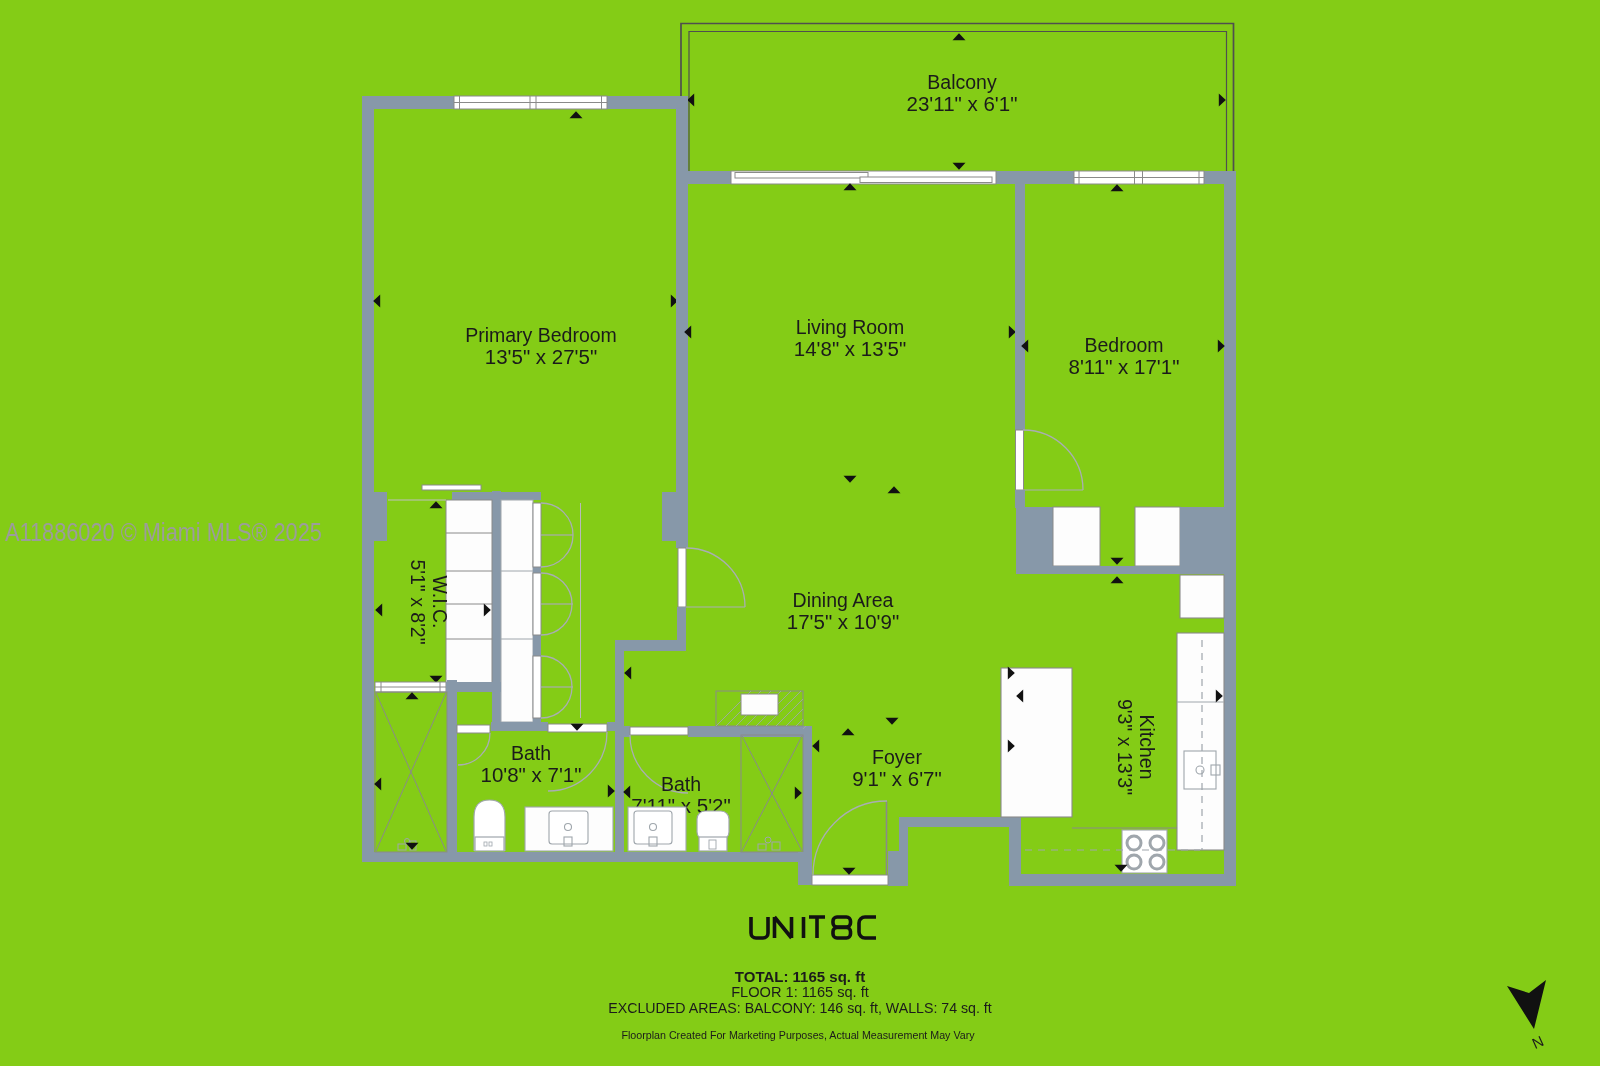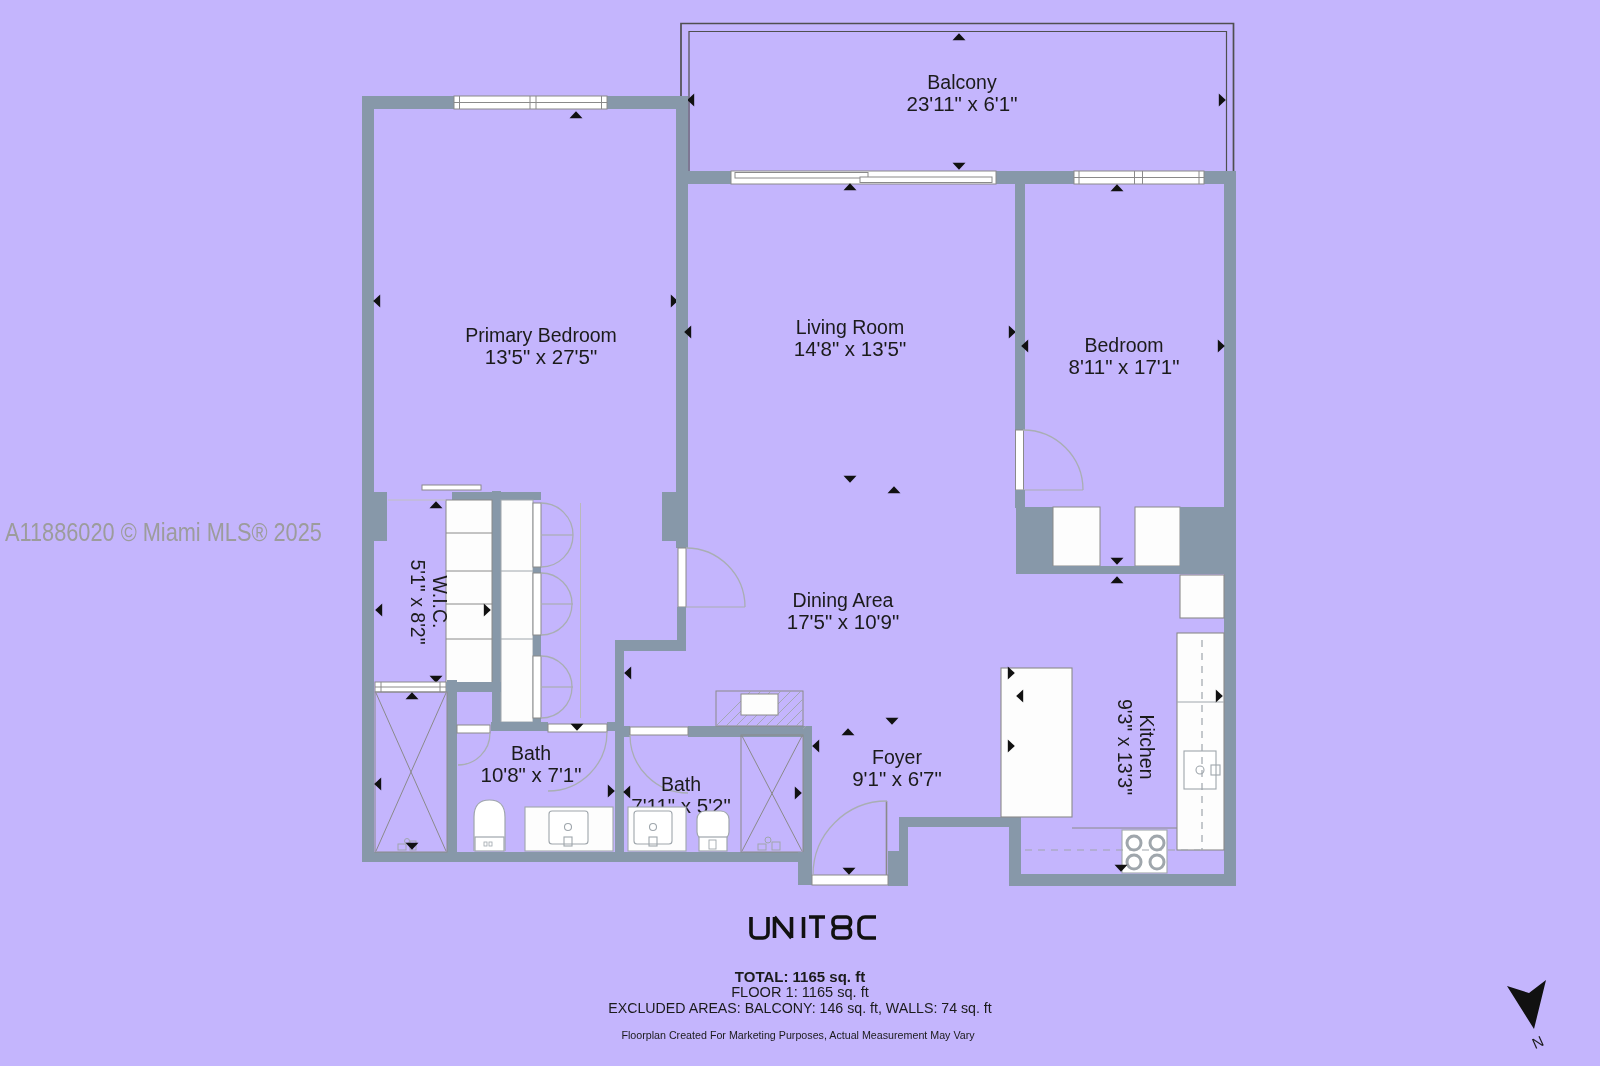--- a/index.html
+++ b/index.html
@@ -1,15 +1,15 @@
 <!DOCTYPE html>
 <html><head><meta charset="utf-8">
 <style>
 html,body{margin:0;padding:0;background:#ffffff;}
-#plan{position:relative;width:1600px;height:1066px;background:#c4b5fd;overflow:hidden;}
+#plan{position:relative;width:1600px;height:1066px;background:#84cc16;overflow:hidden;}
 svg{position:absolute;top:0;left:0;font-family:"Liberation Sans",sans-serif;}
 </style></head><body>
 <div id="plan">
 <svg width="1600" height="1066" viewBox="0 0 1600 1066">
 <defs>
 <path id="aU" d="M-6.5,3.2 H6.5 L0,-3.8 Z" fill="#111"></path>
 <path id="aD" d="M-6.5,-3.2 H6.5 L0,3.8 Z" fill="#111"></path>
 <path id="aL" d="M3.2,-6.5 V6.5 L-3.8,0 Z" fill="#111"></path>
 <path id="aR" d="M-3.2,-6.5 V6.5 L3.8,0 Z" fill="#111"></path>
 </defs>

